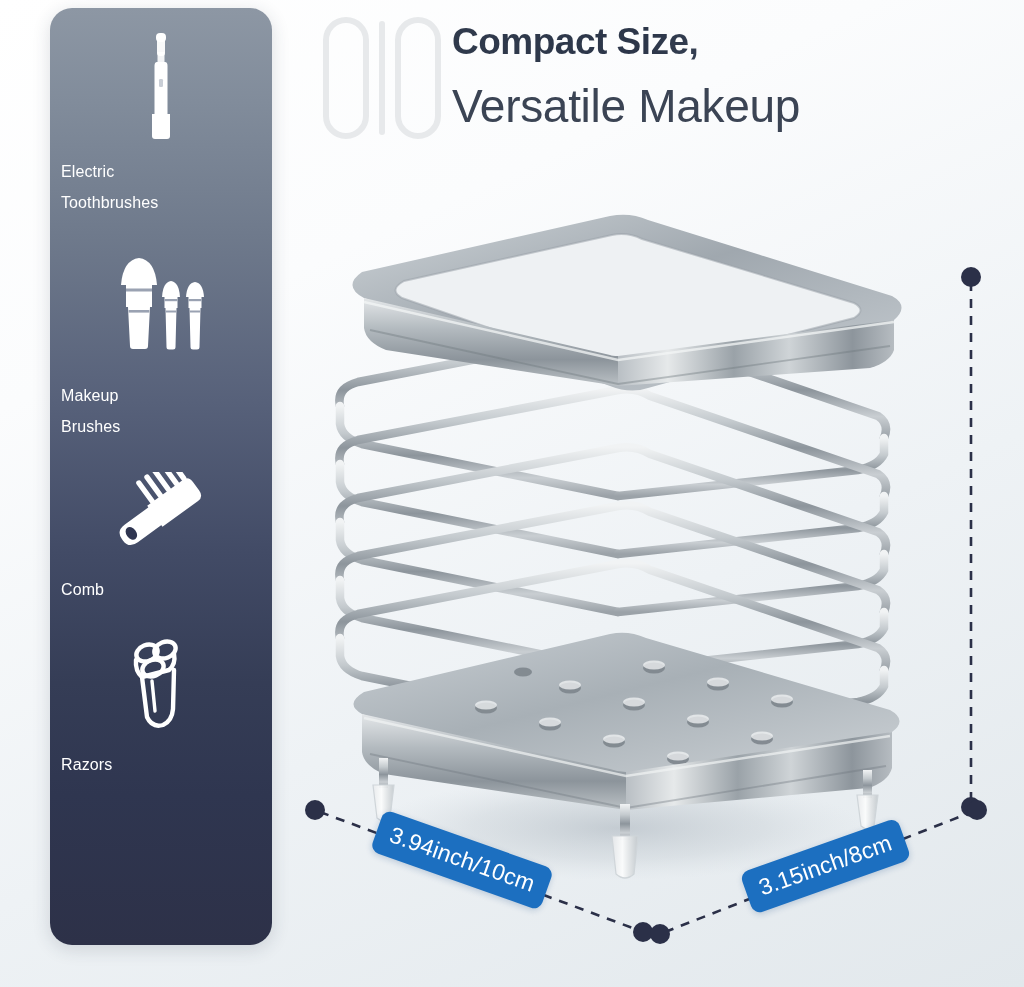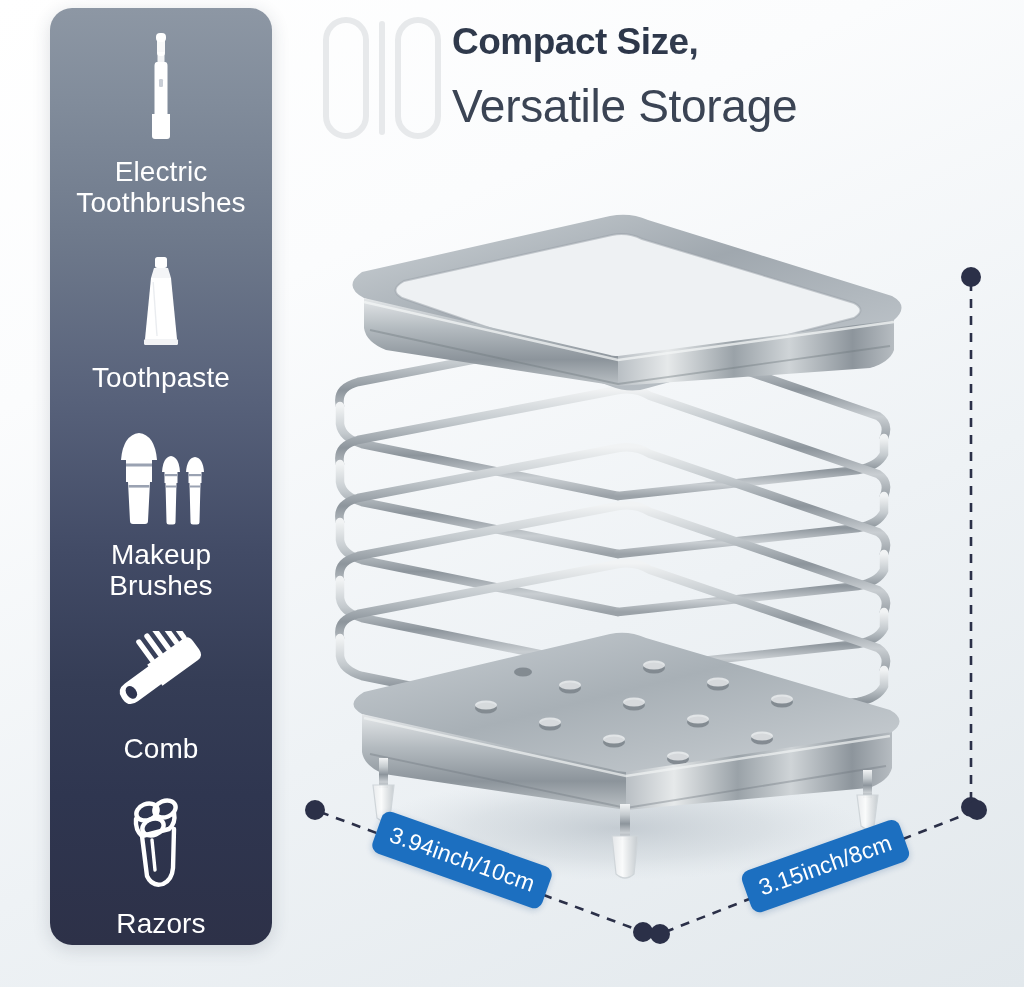--- a/index.html
+++ b/index.html
@@ -67,23 +67,23 @@
     flex-direction: column;
     align-items: center;
     justify-content: flex-start;
   }
   .side-icon {
     display: block;
     margin: 0 auto;
   }
   .side-label {
     color: #ffffff;
-    font-size: 28px;
+    font-size: 16px;
     line-height: 31px;
-    text-align: center;
+    text-align: left;
     font-weight: normal;
     letter-spacing: 0.1px;
     width: 200px;
   }
 
   
   .product {
     position: absolute;
     left: 318px; top: 210px;
     width: 610px; height: 680px;
@@ -121,21 +121,21 @@
 <div class="watermark">
   <svg width="132" height="128" viewBox="0 0 132 128">
     <rect x="10" y="6" width="40" height="116" rx="20" ry="20" fill="none" stroke="#e7e9eb" stroke-width="6"></rect>
     <line x1="66" y1="10" x2="66" y2="118" stroke="#e7e9eb" stroke-width="6" stroke-linecap="round"></line>
     <rect x="82" y="6" width="40" height="116" rx="20" ry="20" fill="none" stroke="#e7e9eb" stroke-width="6"></rect>
   </svg>
 </div>
 
 <div class="headline">
   <div class="headline-l1">Compact Size,</div>
-  <div class="headline-l2">Versatile Storage</div>
+  <div class="headline-l2">Versatile Makeup</div>
 </div>
 
 <div class="sidebar">
 
   <div class="side-item" style="margin-top:6px;">
     <div class="side-icon">
       <svg width="70" height="112" viewBox="0 0 70 112">
 
         <rect x="31" y="2" width="8" height="22" rx="3" fill="#ffffff" opacity="0.95"></rect>
         <rect x="30" y="1" width="10" height="9" rx="4" fill="#ffffff"></rect>
@@ -146,39 +146,22 @@
 
         <rect x="33" y="47" width="4" height="8" rx="1.3" fill="#c9ced6"></rect>
 
         <path d="M26 82 L44 82 L44 104 Q44 107 41 107 L29 107 Q26 107 26 104 Z" fill="#ffffff"></path>
       </svg>
     </div>
     <div class="side-label" style="white-space:pre-line; margin-top:8px;">Electric
 Toothbrushes</div>
   </div>
 
-  <div class="side-item" style="margin-top:38px;">
-    <div class="side-icon">
-      <svg width="70" height="92" viewBox="0 0 70 92">
-
-        <rect x="29" y="1" width="12" height="11" rx="2.5" fill="#ffffff"></rect>
-
-        <path d="M28 12 L42 12 L45 22 L25 22 Z" fill="#ffffff" opacity="0.93"></path>
-
-        <path d="M25 22 L45 22 L51 83 L19 83 Z" fill="#ffffff"></path>
-
-        <rect x="18" y="83" width="34" height="6" rx="1.5" fill="#ffffff" opacity="0.92"></rect>
-
-        <line x1="27.2" y1="26" x2="31" y2="80" stroke="#dfe3e8" stroke-width="1.4" opacity="0.65"></line>
-      </svg>
-    </div>
-    <div class="side-label" style="white-space:pre-line; margin-top:10px;">Toothpaste</div>
-  </div>
-
-  <div class="side-item" style="margin-top:34px;">
+
+  <div class="side-item" style="margin-top:34px;gap:16px;">
     <div class="side-icon">
       <svg width="104" height="100" viewBox="0 0 104 100">
 
         <path d="M12 33 Q14 8 30 6 Q46 8 48 33 Z" fill="#ffffff"></path>
         <rect x="17" y="33" width="26" height="22" fill="#ffffff"></rect>
         <rect x="17" y="36.5" width="26" height="3" fill="#9aa2b2"></rect>
         <path d="M19 55 L41 55 L39 94 Q39 97 36 97 L24 97 Q21 97 21 94 Z" fill="#ffffff"></path>
         <rect x="19.6" y="58" width="20.8" height="2.6" fill="#9aa2b2"></rect>
 
         <path d="M53 45 Q54 30 62 29 Q70 30 71 45 Z" fill="#ffffff"></path>

